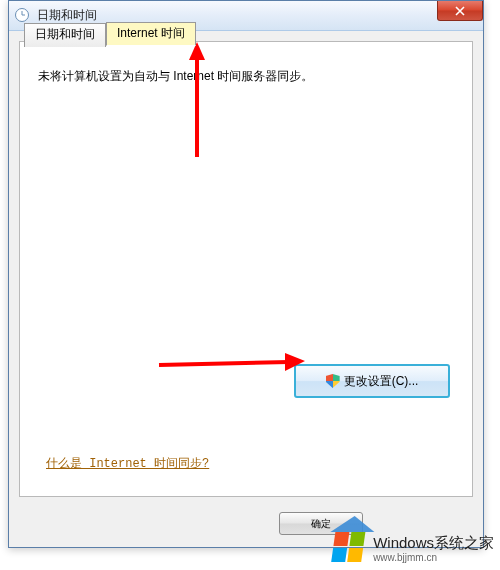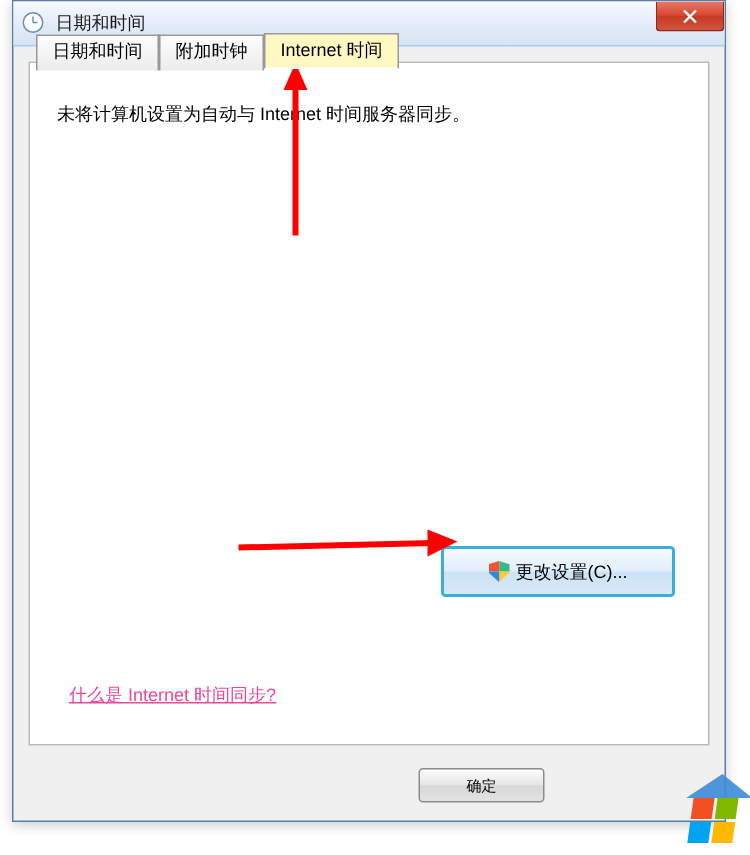--- a/index.html
+++ b/index.html
@@ -123,23 +123,24 @@
       grid-template: 1fr 1fr / 1fr 1fr;
       clip-path: polygon(50% 0, 100% 15%, 100% 55%, 50% 100%, 0 55%, 0 15%);
     }
     .shield-icon span:nth-child(1){background:#e53;}
     .shield-icon span:nth-child(2){background:#3b8;}
     .shield-icon span:nth-child(3){background:#38d;}
     .shield-icon span:nth-child(4){background:#fc3;}
     .help-link {
       position: absolute;
       left: 26px; bottom: 24px;
-      color: #ec4899;
+      color: #a16207;
       text-decoration: underline;
       cursor: pointer;
+      font-family: Liberation Mono, monospace;
     }
     .ok-btn {
       position: absolute;
       right: 120px; bottom: 12px;
       width: 84px; height: 23px;
       border: 1px solid #8c8c8c;
       border-radius: 3px;
       background: linear-gradient(to bottom,#fdfdfd,#e6e6e6 48%,#d8d8d8 52%,#e2e2e2);
       display: flex;
       align-items: center;
@@ -211,21 +212,20 @@
     <div class="close-btn">
       <svg viewBox="0 0 10 10">
         <path d="M1 1 L9 9 M9 1 L1 9" stroke="#fff" stroke-width="1.6"></path>
       </svg>
     </div>
   </div>
 
   <div class="content">
     <div class="tabs">
       <div class="tab">日期和时间</div>
-      <div class="tab">附加时钟</div>
       <div class="tab active">Internet 时间</div>
     </div>
 
     <div class="body-text">未将计算机设置为自动与 Internet 时间服务器同步。</div>
 
     <button class="change-btn">
       <span class="shield-icon">
         <span></span>
           <span></span>
           <span></span>
@@ -250,13 +250,17 @@
 </svg>
 
 <div class="watermark">
   <div class="win-logo">
     <div class="house-roof"></div>
     <div class="pane p1"></div>
       <div class="pane p2"></div>
     <div class="pane p3"></div>
       <div class="pane p4"></div>
   </div>
+  <div class="wm-text">
+    <div class="main">Windows系统之家</div>
+    <div class="sub">www.bjjmm.cn</div>
+  </div>
 </div>
 
 </body></html>

